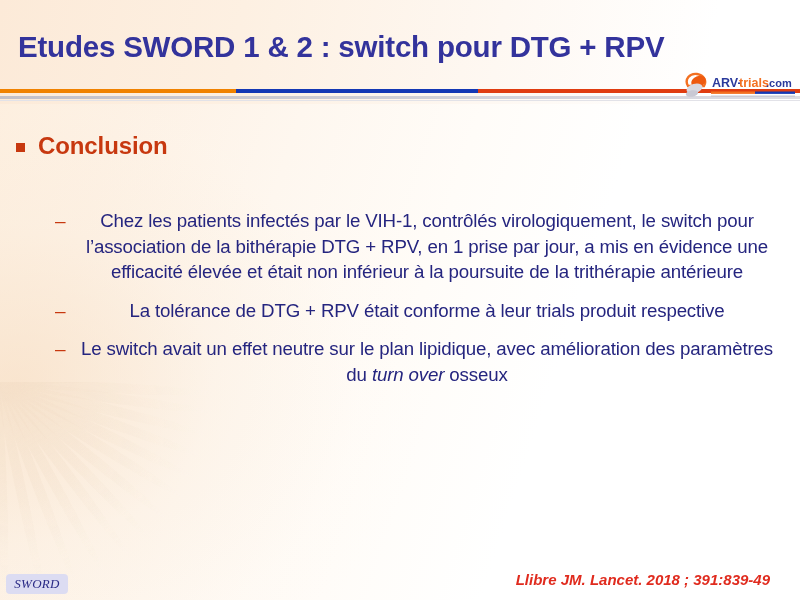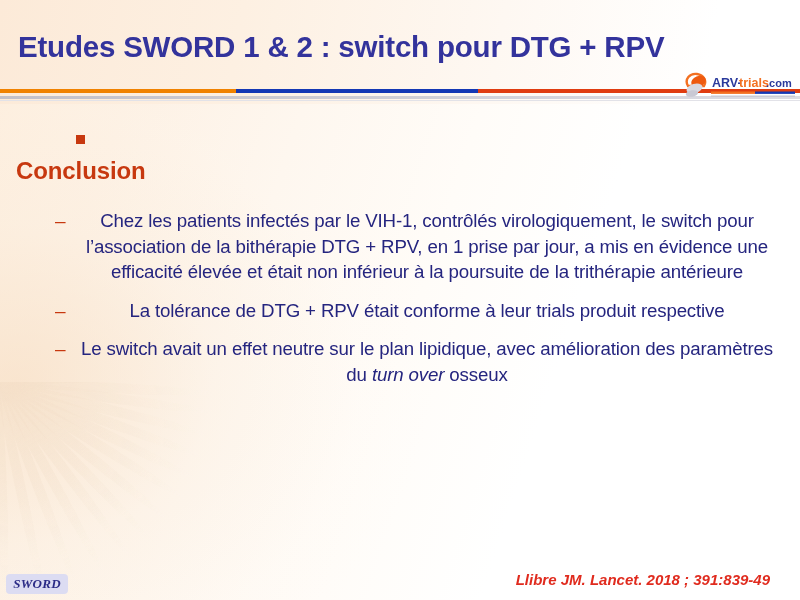--- a/index.html
+++ b/index.html
@@ -95,21 +95,20 @@
   .logo svg { display: block; }
 
   
   .heading-row {
     position: absolute;
     left: 16px;
     top: 132px;
     display: flex;
     align-items: center;
     gap: 13px;
-    flex-direction: column;
   }
   .heading-bullet {
     width: 9px; height: 9px;
     background: #c7380f;
     flex: none;
     margin-top: 3px;
   }
   .heading-text {
     font-size: 24px;
     font-weight: bold;
@@ -154,21 +153,21 @@
     bottom: 6px;
     width: 62px;
     height: 20px;
     background: #dcdcf2;
     border-radius: 4px;
     display: flex;
     align-items: center;
     justify-content: center;
     font-family: "Liberation Serif", serif;
     font-style: italic;
-    font-weight: bold;
+    font-weight: normal;
     font-size: 13px;
     color: #2b2b86;
     letter-spacing: 0.3px;
   }
   .citation {
     position: absolute;
     right: 30px;
     bottom: 12px;
     font-size: 15px;
     font-weight: bold;

